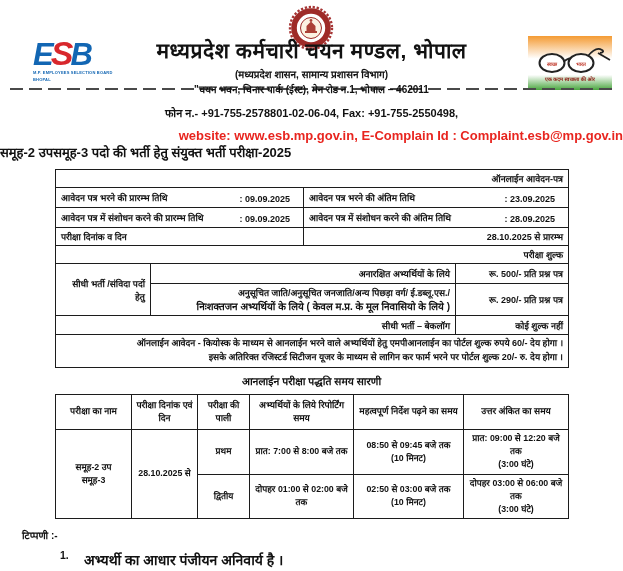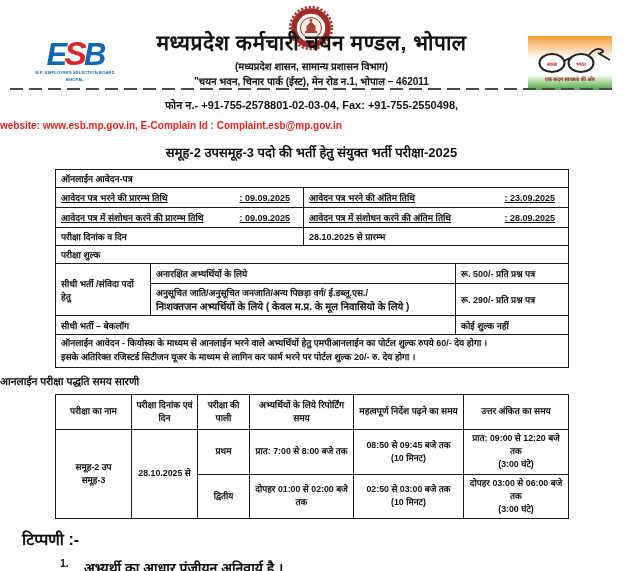--- a/index.html
+++ b/index.html
@@ -3,58 +3,58 @@
 <meta charset="utf-8">
 <style>
   * { margin:0; padding:0; box-sizing:border-box; }
   body {
     width:623px; height:571px; overflow:hidden; position:relative;
     background:#ffffff; color:#111;
     font-family:"Liberation Sans","DejaVu Sans",sans-serif;
   }
   
   .header { position:relative; height:132px; }
-  .esb-logo { position:absolute; left:33px; top:37px; width:84px; text-align:center; }
+  .esb-logo { position:absolute; left:33px; top:37px; width:84px; }
   .esb-letters { font-size:31px; font-weight:bold; font-style:italic; letter-spacing:-3px; line-height:0.95; }
   .esb-e,.esb-b { color:#1266b3; } .esb-s { color:#d8272c; font-size:34px; }
   .esb-sub { font-size:4px; color:#1266b3; font-weight:bold; line-height:1.3; margin-top:1px; letter-spacing:.2px; }
   .emblem { position:absolute; left:288px; top:4px; z-index:0; }
-  .org-block { position:relative; z-index:1; text-align:center; padding-top:28px; }
+  .org-block { position:relative; z-index:1; text-align:center; padding-top:36px; }
   .org-name { font-size:21px; font-weight:bold; letter-spacing:0.5px; }
   .org-dept { font-size:10px; font-weight:bold; margin-top:3px; }
   .org-address { font-size:10px; font-weight:bold; margin-top:1px; }
   .swachh { position:absolute; right:11px; top:36px; }
   .dash-line { position:absolute; top:88px; left:10px; right:10px; height:2px;
     background:repeating-linear-gradient(90deg,#4a4a4a 0 13px,transparent 13px 19px); }
   .phone-line { text-align:center; font-size:11px; font-weight:600; margin-top:9px; }
-  .website-line { text-align:left; font-size:10px; font-weight:600; color:#e8251f; margin-top:8px; }
-  
-  .doc-title { text-align:center; font-size:13px; font-weight:bold; margin-top:11px; }
+  .website-line { text-align:right; font-size:13px; font-weight:600; color:#e8251f; margin-top:8px; }
+  
+  .doc-title { text-align:left; font-size:13px; font-weight:bold; margin-top:11px; }
   
   table { border-collapse:collapse; table-layout:fixed; }
   .t1 { margin:8px 0 0 55px; width:513px; }
   .t1 td { border:1.5px solid #1c1c1c; font-size:9px; font-weight:bold; padding:2px 5px; vertical-align:middle; }
-  .c { text-align:left; }
+  .c { text-align:right; }
   .sec { font-size:10px; height:17px; }
-  .kv { display:flex; align-items:center;text-decoration:underline; }
+  .kv { display:flex; align-items:flex-end; }
   .kv .lbl { flex:1; }
   .kv .val { white-space:nowrap; margin-right:8px; }
   .row-h { height:20px; }
   .sm { font-size:10px; }
   .note-row { height:33px; font-size:9px; line-height:1.55; }
-  .schedule-title { font-size:10.5px; font-weight:bold; margin-top:6px; }
+  .schedule-title { text-align:center; font-size:10.5px; font-weight:bold; margin-top:6px; }
   .t2 { margin:6px 0 0 55px; width:513px; }
   .t2 td { border:1.5px solid #1c1c1c; font-size:8.8px; font-weight:bold; text-align:center;
            vertical-align:middle; padding:2px 2px; line-height:1.5; }
   .t2 .head td { height:35px; font-size:9px; }
   .t2 .body-row td { height:37px; }
   .exam-name { font-size:12.5px; line-height:1.3; }
   
   .notes { margin:9px 0 0 22px; font-weight:bold; }
-  .notes-title { font-size:16px; }
+  .notes-title { font-size:10px; }
   .note-item { display:flex; margin-top:7px; margin-left:38px; width:545px; }
   .note-num { width:24px; font-size:10.5px; }
   .note-text { flex:1; font-size:14px; text-align:justify; line-height:1.6; }
 </style>
 </head>
 <body>
 
 <div class="header">
   <div class="esb-logo">
     <div class="esb-letters"><span class="esb-e">E</span><span class="esb-s">S</span><span class="esb-b">B</span></div>
@@ -90,21 +90,21 @@
     <path d="M70 17 L82 24" fill="none" stroke="#222" stroke-width="1.8"></path>
     <ellipse cx="24" cy="27" rx="12.5" ry="9" fill="#ffffff" stroke="#222" stroke-width="2"></ellipse>
     <ellipse cx="53" cy="27" rx="12.5" ry="9" fill="#ffffff" stroke="#222" stroke-width="2"></ellipse>
     <path d="M36.5 25 Q44 20 40.5 25" fill="none" stroke="#222" stroke-width="1.8"></path>
     <text x="24" y="29.5" font-size="5" fill="#c0392b" text-anchor="middle" font-weight="bold">स्वच्छ</text>
     <text x="53" y="29.5" font-size="5" fill="#c0392b" text-anchor="middle" font-weight="bold">भारत</text>
     <text x="42" y="45" font-size="5.2" fill="#8b1a12" text-anchor="middle" font-weight="bold">एक कदम स्वच्छता की ओर</text>
   </svg>
 
   <div class="dash-line"></div>
-  <div class="phone-line">फोन न.- +91-755-2578801-02-03-04, Fax: +91-755-2550498,</div>
+  <div class="phone-line">फोन न.- +91-755-2578801-02-06-04, Fax: +91-755-2550498,</div>
   <div class="website-line">website: www.esb.mp.gov.in,  E-Complain Id : Complaint.esb@mp.gov.in</div>
 </div>
 
 <div class="doc-title">समूह-2 उपसमूह-3 पदो की भर्ती हेतु संयुक्त भर्ती परीक्षा-2025</div>
 
 <table class="t1">
   <colgroup>
       <col style="width:95px">
       <col style="width:153px">
       <col style="width:152px">

